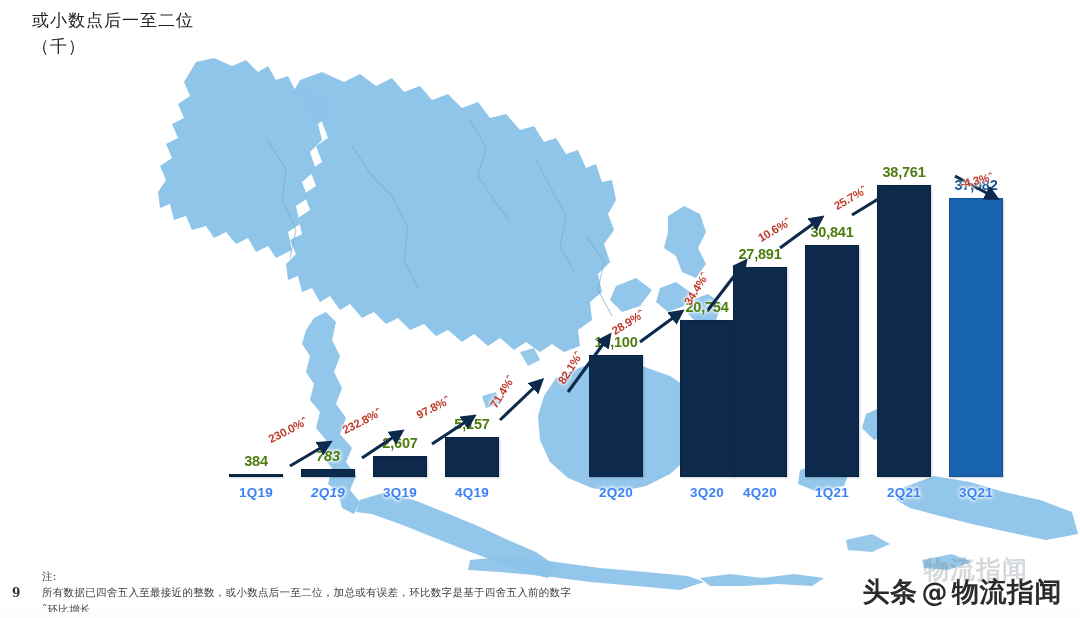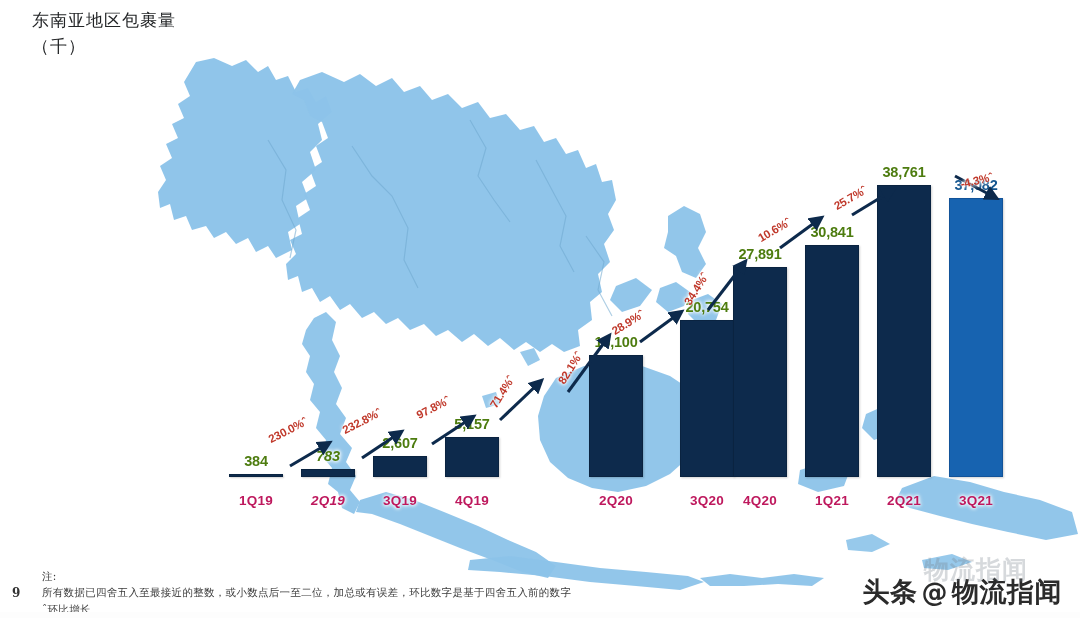--- a/index.html
+++ b/index.html
@@ -67,24 +67,24 @@
     color: #4d7c0f;
     letter-spacing: -0.2px;
     text-shadow: 0 0 3px #fff, 0 0 4px #fff, 0 0 5px #fff;
     white-space: nowrap;
   }
   .bar-value.highlight { color: #13558f; }
   .bar-label {
     position: absolute;
     left: -16px; right: -16px;
     top: 100%;
-    margin-top: 16px;
+    margin-top: 8px;
     font-size: 13.5px;
     font-weight: bold;
-    color: #be185d;
+    color: #3b82f6;
     letter-spacing: 0.3px;
     text-shadow: 0 0 3px #fff, 0 0 4px #fff, 0 0 5px #fff;
     white-space: nowrap;
   }
 
   
   #arrow-layer {
     position: absolute; left: 0; top: 0;
     width: 1080px; height: 618px;
     z-index: 6;
@@ -219,21 +219,21 @@
 
   <g stroke="#6fa8cf" stroke-width="1.2" fill="none" opacity="0.55">
     <path d="M268,140 L286,170 L282,200 L296,230 L290,258"></path>
     <path d="M352,146 L372,176 L392,196 L408,228 L404,260 L418,288"></path>
     <path d="M470,120 L486,148 L478,176 L494,200 L510,222"></path>
     <path d="M536,160 L552,190 L566,216 L560,246 L574,272"></path>
     <path d="M586,236 L604,262 L598,290 L612,316"></path>
   </g>
 </svg>
 
-<div id="chart-title">东南亚地区包裹量
+<div id="chart-title">或小数点后一至二位
 （千）</div>
 
 <div id="plot">
 
   <div class="bar-group" style="left:229px;">
     <div class="bar-value">384</div>
     <div class="bar" style="height:3px;"></div>
     <div class="bar-label">1Q19</div>
   </div>
 

